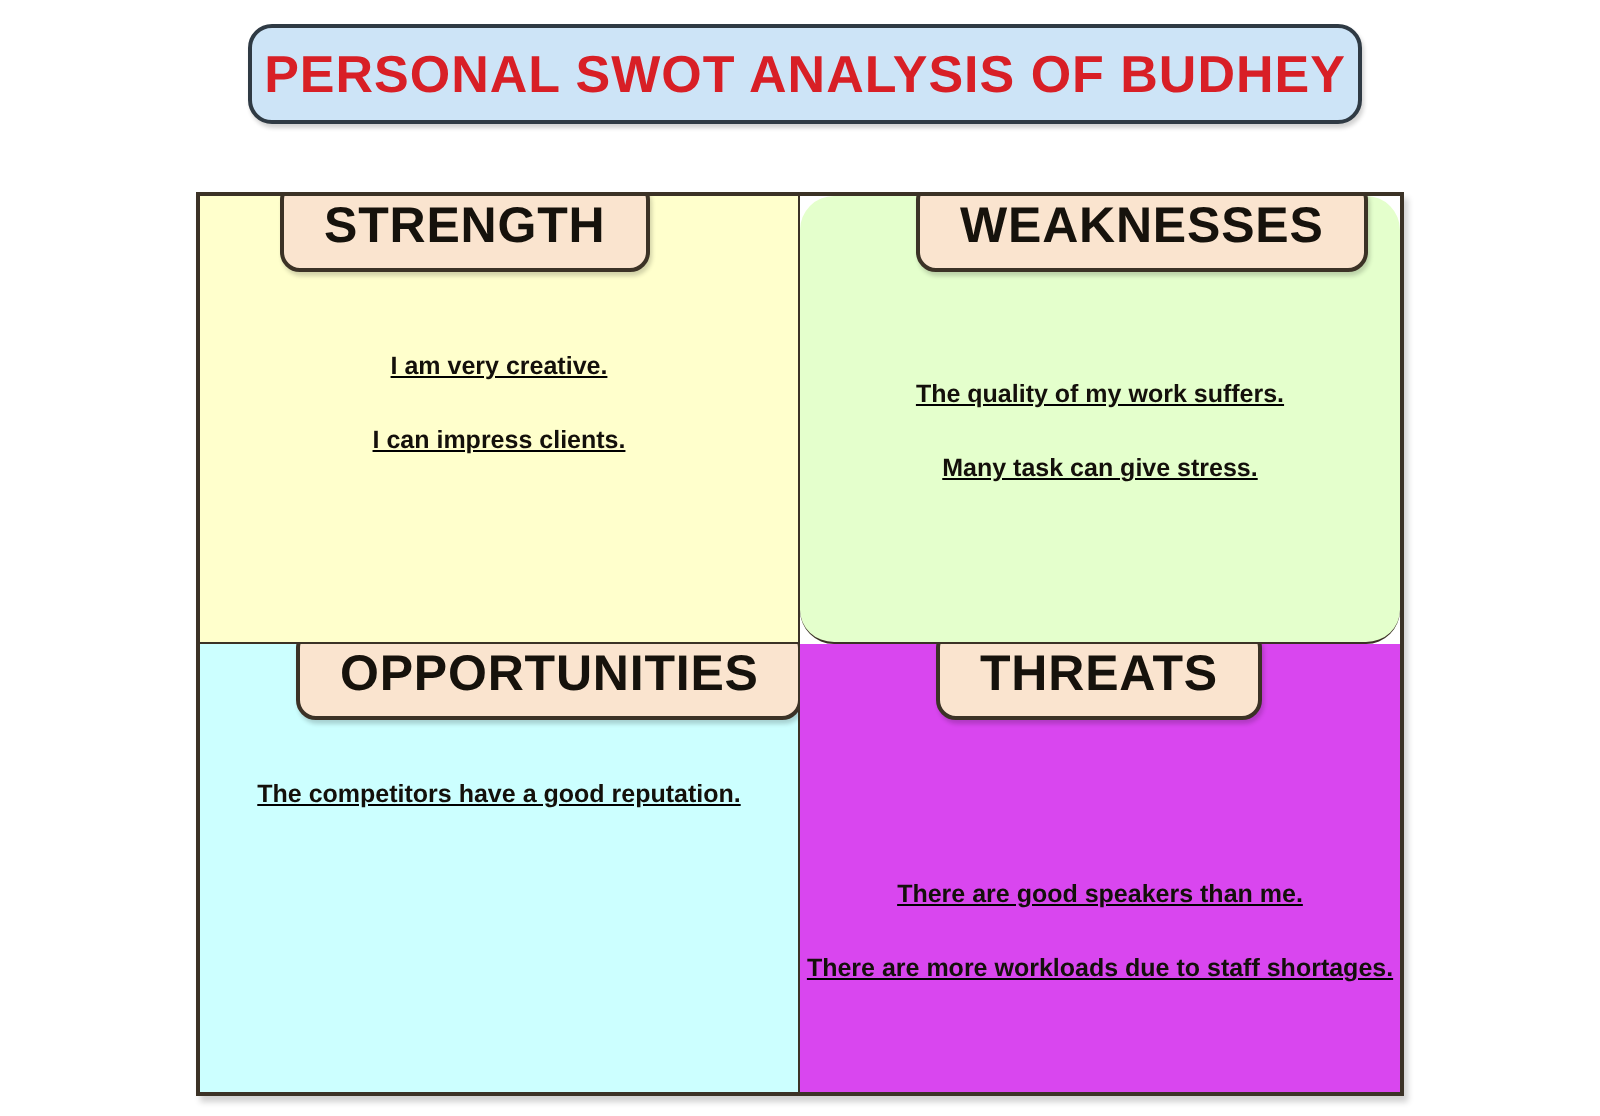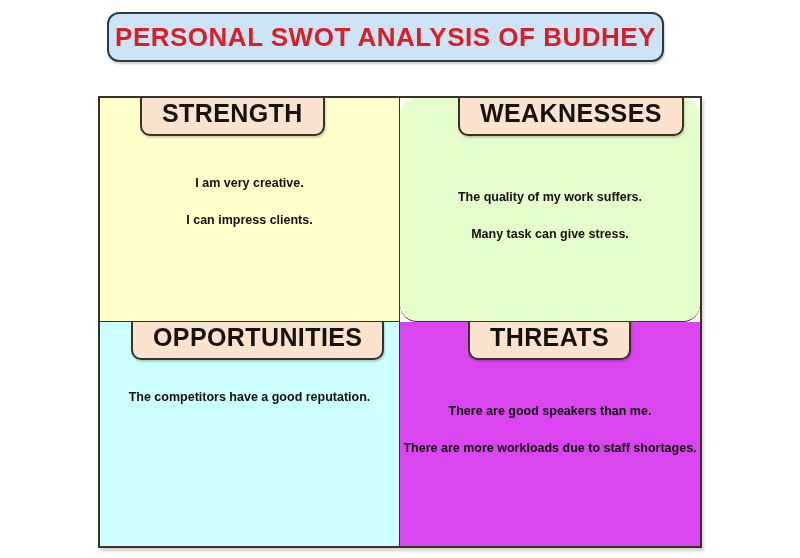--- a/index.html
+++ b/index.html
@@ -11,21 +11,21 @@
     width: 800px;
     height: 558px;
     position: relative;
     font-family: "Liberation Sans", sans-serif;
     overflow: hidden;
   }
 
   
   #title-banner {
     position: absolute;
-    left: 107px;
+    left: 124px;
     top: 12px;
     width: 557px;
     height: 50px;
     box-sizing: border-box;
     background: #cde4f7;
     border: 2px solid #2f3a44;
     border-radius: 12px;
     display: flex;
     align-items: center;
     justify-content: center;
@@ -84,37 +84,38 @@
   }
   .quadrant-header-label {
     font-size: 25px;
     font-weight: bold;
     color: #16120c;
     letter-spacing: 0.4px;
     white-space: nowrap;
   }
   #header-strength       { left: 40px; }
   #header-weaknesses     { left: 58px; }
-  #header-opportunities  { left: 31px; }
+  #header-opportunities  { left: 48px; }
   #header-threats        { left: 68px; }
 
   
   .quadrant-items {
     margin-top: 78px;
     width: 100%;
     display: flex;
     flex-direction: column;
     align-items: center;
     gap: 22px;
     padding: 0 24px;
     box-sizing: border-box;
+    text-decoration: underline;
   }
   #items-weaknesses { margin-top: 92px; }
   #items-opportunities { margin-top: 68px; }
-  #items-threats { margin-top: 82px; justify-content: space-between; }
+  #items-threats { margin-top: 118px; justify-content: space-between; }
 
   .quadrant-item {
     font-size: 12.5px;
     font-weight: bold;
     color: #14100b;
     text-align: center;
     line-height: 1.2;
     white-space: nowrap;
   }
 </style>

